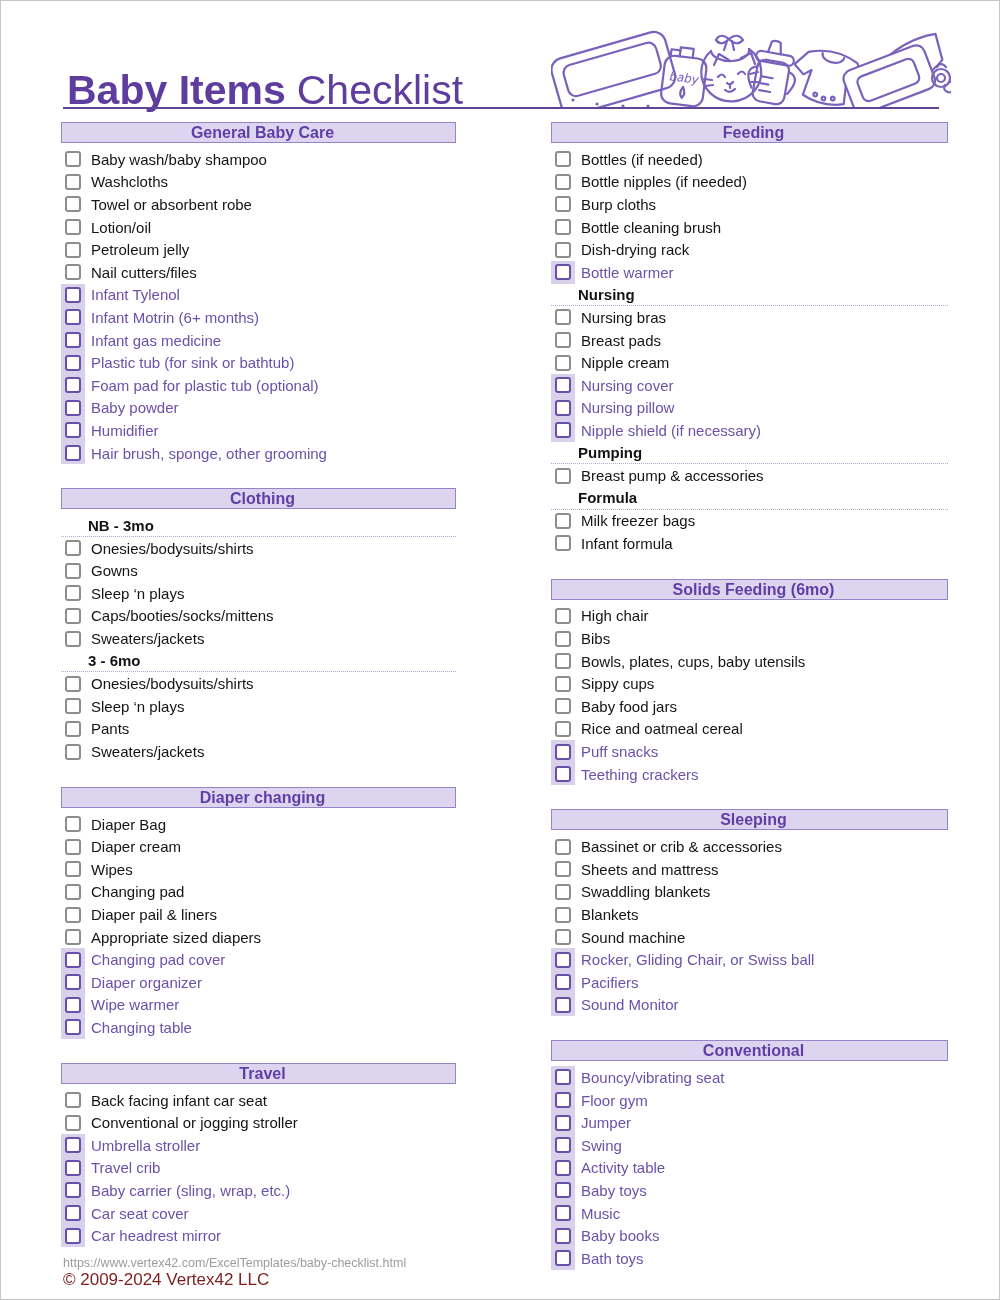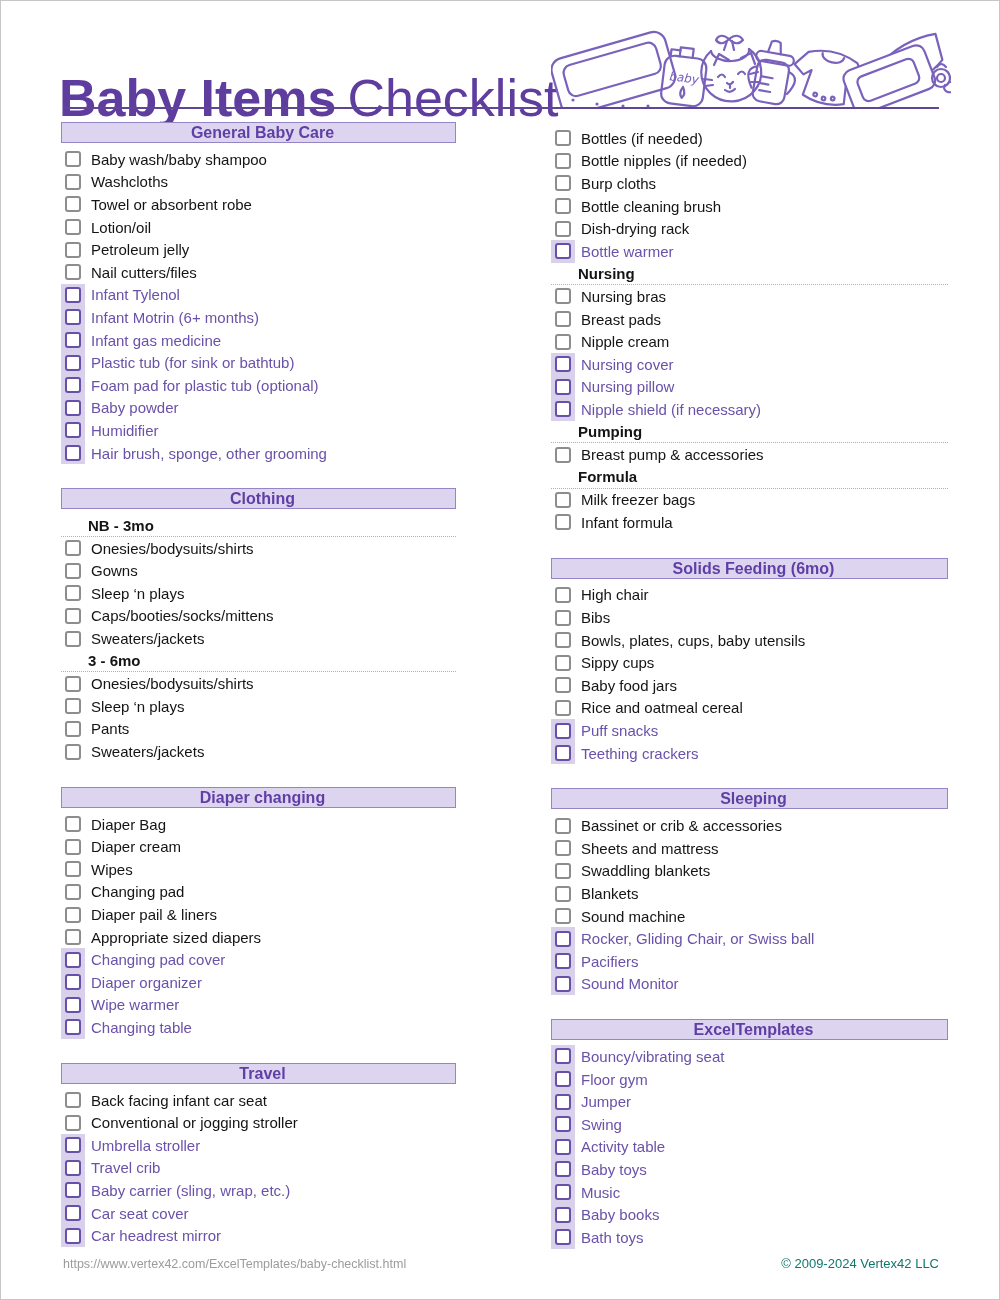--- a/index.html
+++ b/index.html
@@ -7,22 +7,22 @@
     position:relative;
     width:1000px; height:1300px;
     box-sizing:border-box;
     background:#ffffff;
     border:1px solid #c6c6c6;
     font-family:"Liberation Sans", sans-serif;
     overflow:hidden;
   }
   
   .title {
-    position:absolute; left:58px; top:36px;
-    font-size:52px; line-height:52px; color:#5E3D9F;
+    position:absolute; left:66px; top:36px;
+    font-size:41px; line-height:52px; color:#5E3D9F;
     white-space:nowrap;
   }
   .title .t-bold { font-weight:bold; }
   .title .t-reg  { font-weight:normal; margin-left:11px; }
   .illustration {
     position:absolute; top:20px; right:48px;
     width:400px; height:88px;
   }
   .title-rule {
     position:absolute; left:62px; top:106px;
@@ -71,24 +71,24 @@
   }
   .sub-label {
     margin-left:27px;
     font-size:15px; font-weight:bold; color:#141414;
     white-space:nowrap;
   }
   
   .footer {
     position:absolute; left:62px; top:1255px;
     width:876px;
-    display:flex; justify-content:space-between; align-items:baseline;
+    display:flex; justify-content:space-between; align-items:baseline;flex-direction:column;
   }
   .footer-url { color:#9C9C9C; font-size:12.5px; }
-  .footer-copyright { color:#0f766e; font-size:13px; }
+  .footer-copyright { color:#7f1d1d; font-size:17px; }
 </style>
 </head>
 <body>
 
 <div class="page">
 
   <h1 class="title"><span class="t-bold">Baby Items</span><span class="t-reg">Checklist</span></h1>
 
   <svg class="illustration" viewBox="0 0 400 88" aria-hidden="true">
     <g fill="none" stroke="#7A62BC" stroke-width="2.2" stroke-linecap="round" stroke-linejoin="round">
@@ -430,20 +430,21 @@
               <span class="checkbox-cell">
                 <span class="checkbox"></span>
               </span>
               <span class="label">Car headrest mirror</span>
             </div>
           </div>
         </div>
       </div>
     <div class="col-right">
         <div class="section">
+          <div class="section-header">Feeding</div>
           <div class="section-body">
             <div class="row">
               <span class="checkbox-cell">
                 <span class="checkbox"></span>
               </span>
               <span class="label">Bottles (if needed)</span>
             </div>
             <div class="row">
               <span class="checkbox-cell">
                 <span class="checkbox"></span>
@@ -639,21 +640,21 @@
             </div>
             <div class="row accent">
               <span class="checkbox-cell">
                 <span class="checkbox"></span>
               </span>
               <span class="label">Sound Monitor</span>
             </div>
           </div>
         </div>
         <div class="section">
-          <div class="section-header">ExcelTemplates</div>
+          <div class="section-header">Conventional</div>
           <div class="section-body">
             <div class="row accent">
               <span class="checkbox-cell">
                 <span class="checkbox"></span>
               </span>
               <span class="label">Bouncy/vibrating seat</span>
             </div>
             <div class="row accent">
               <span class="checkbox-cell">
                 <span class="checkbox"></span>

